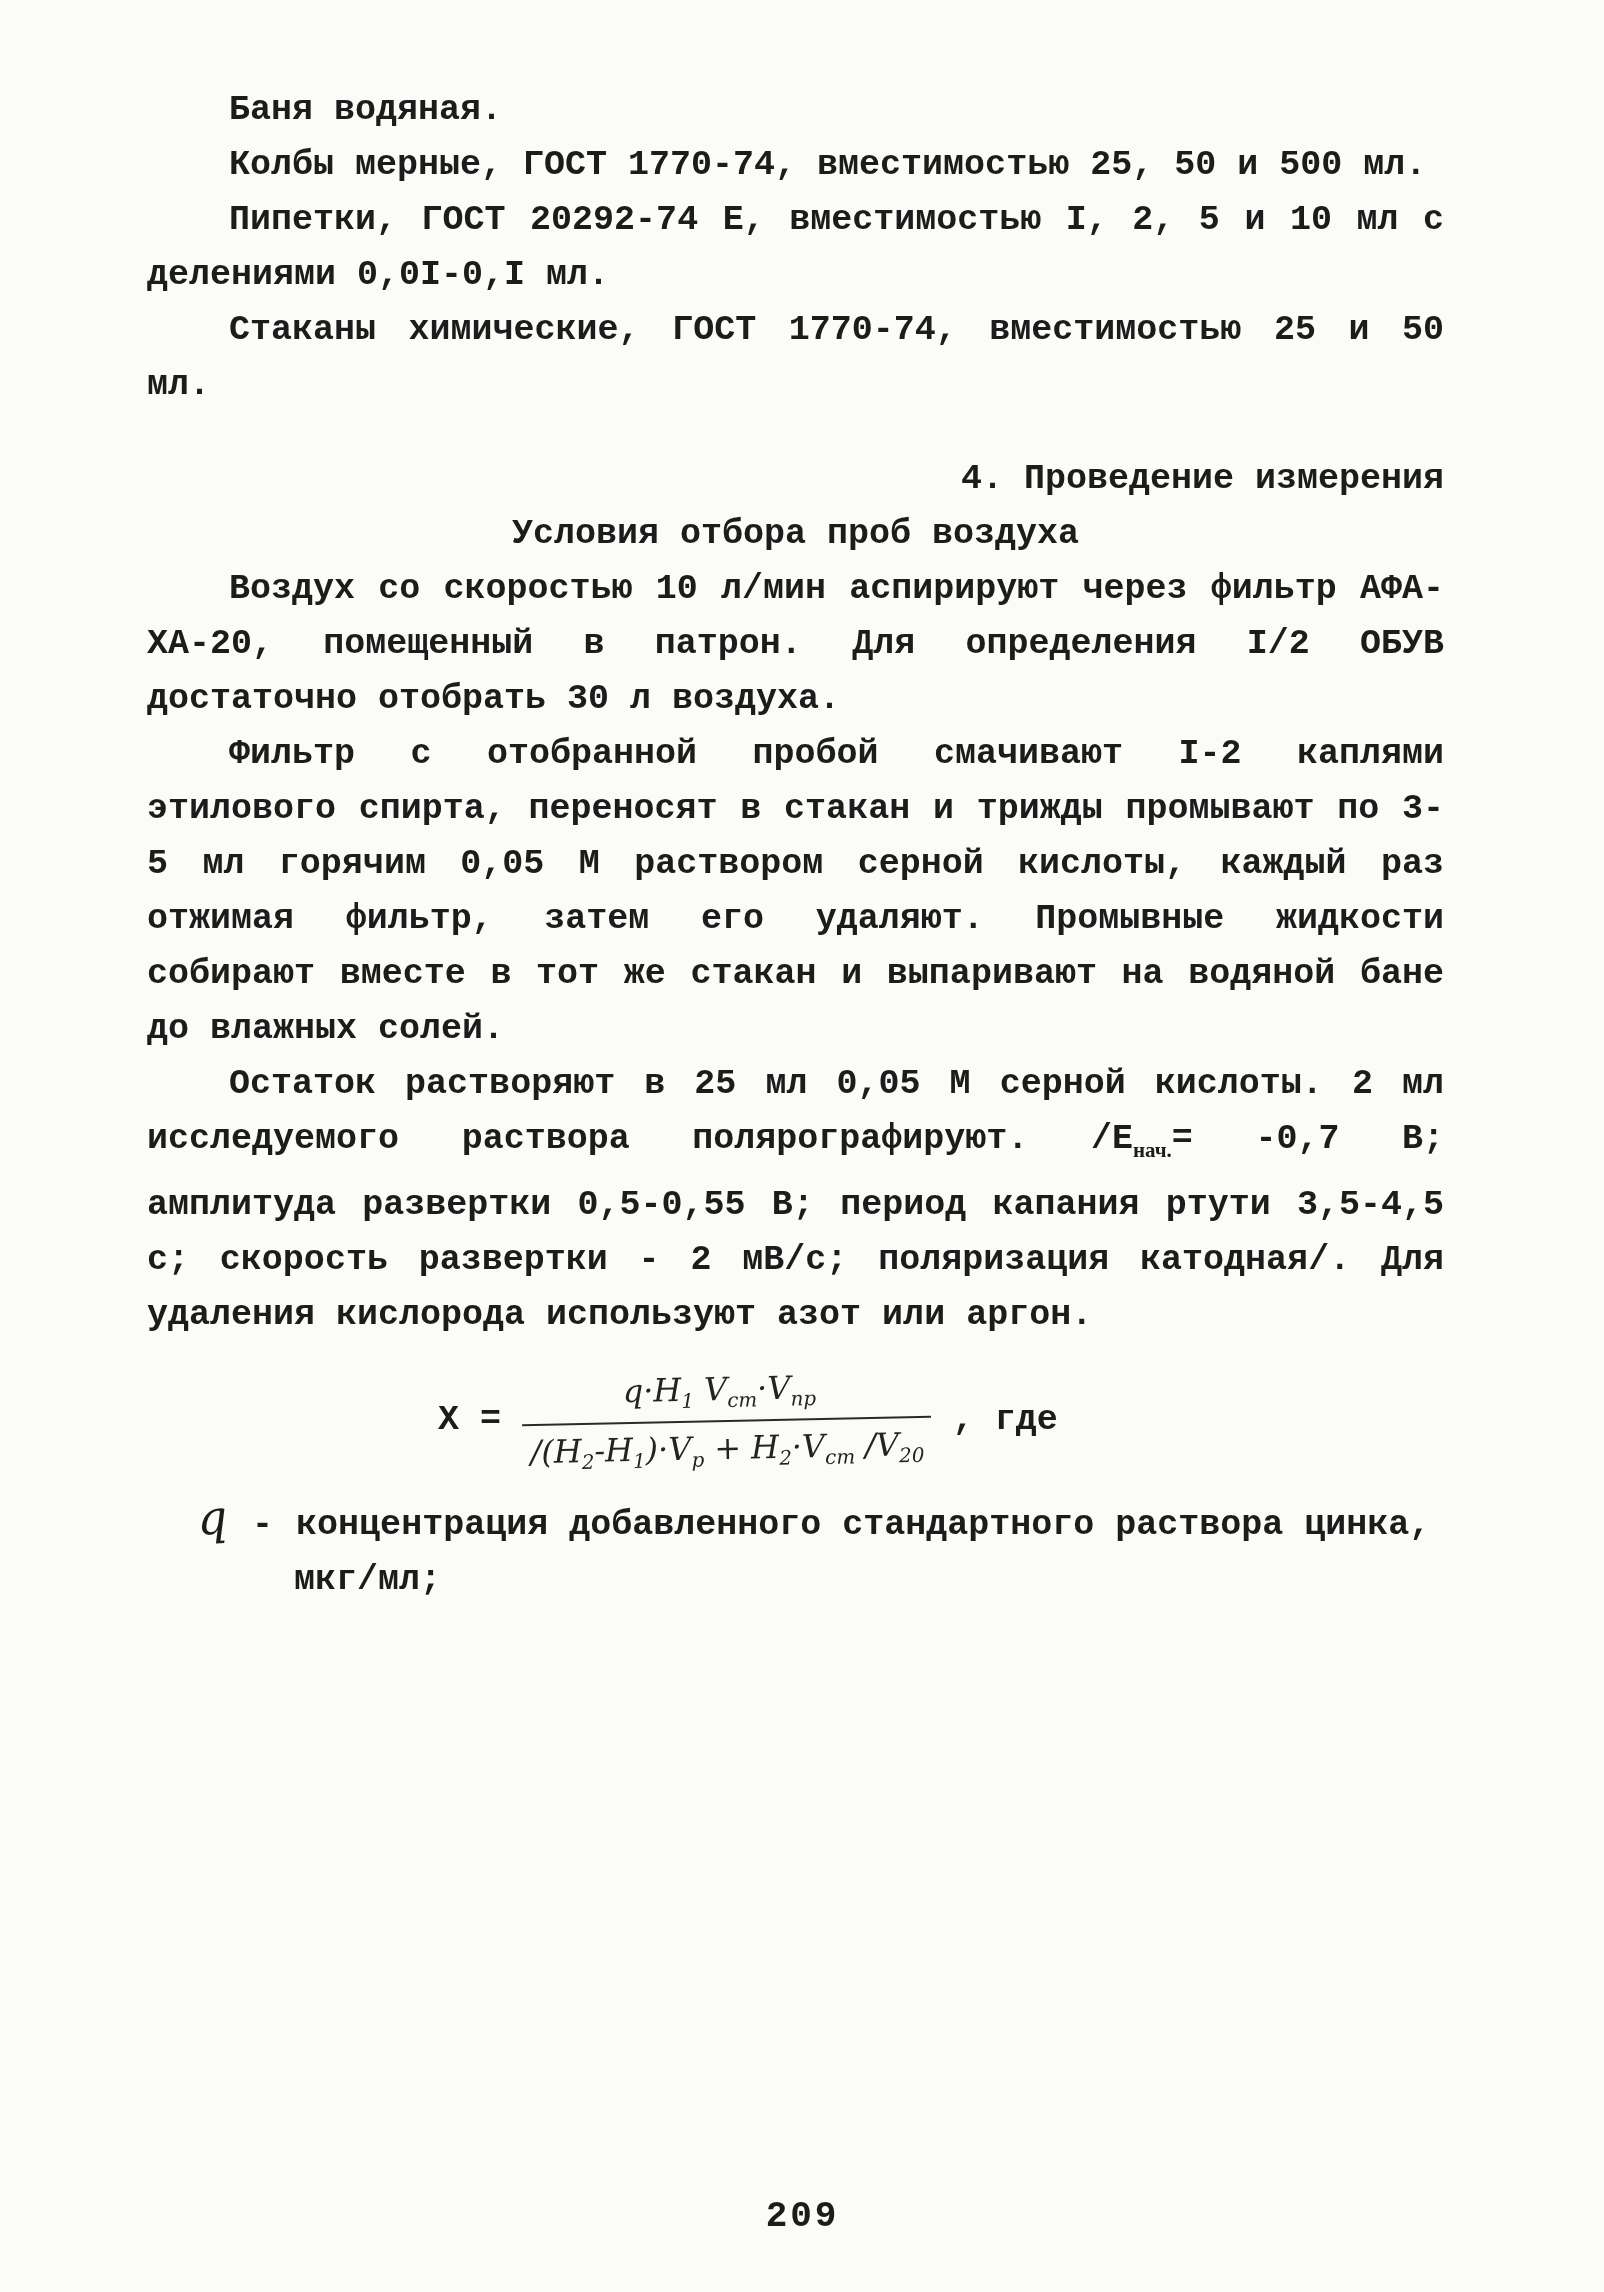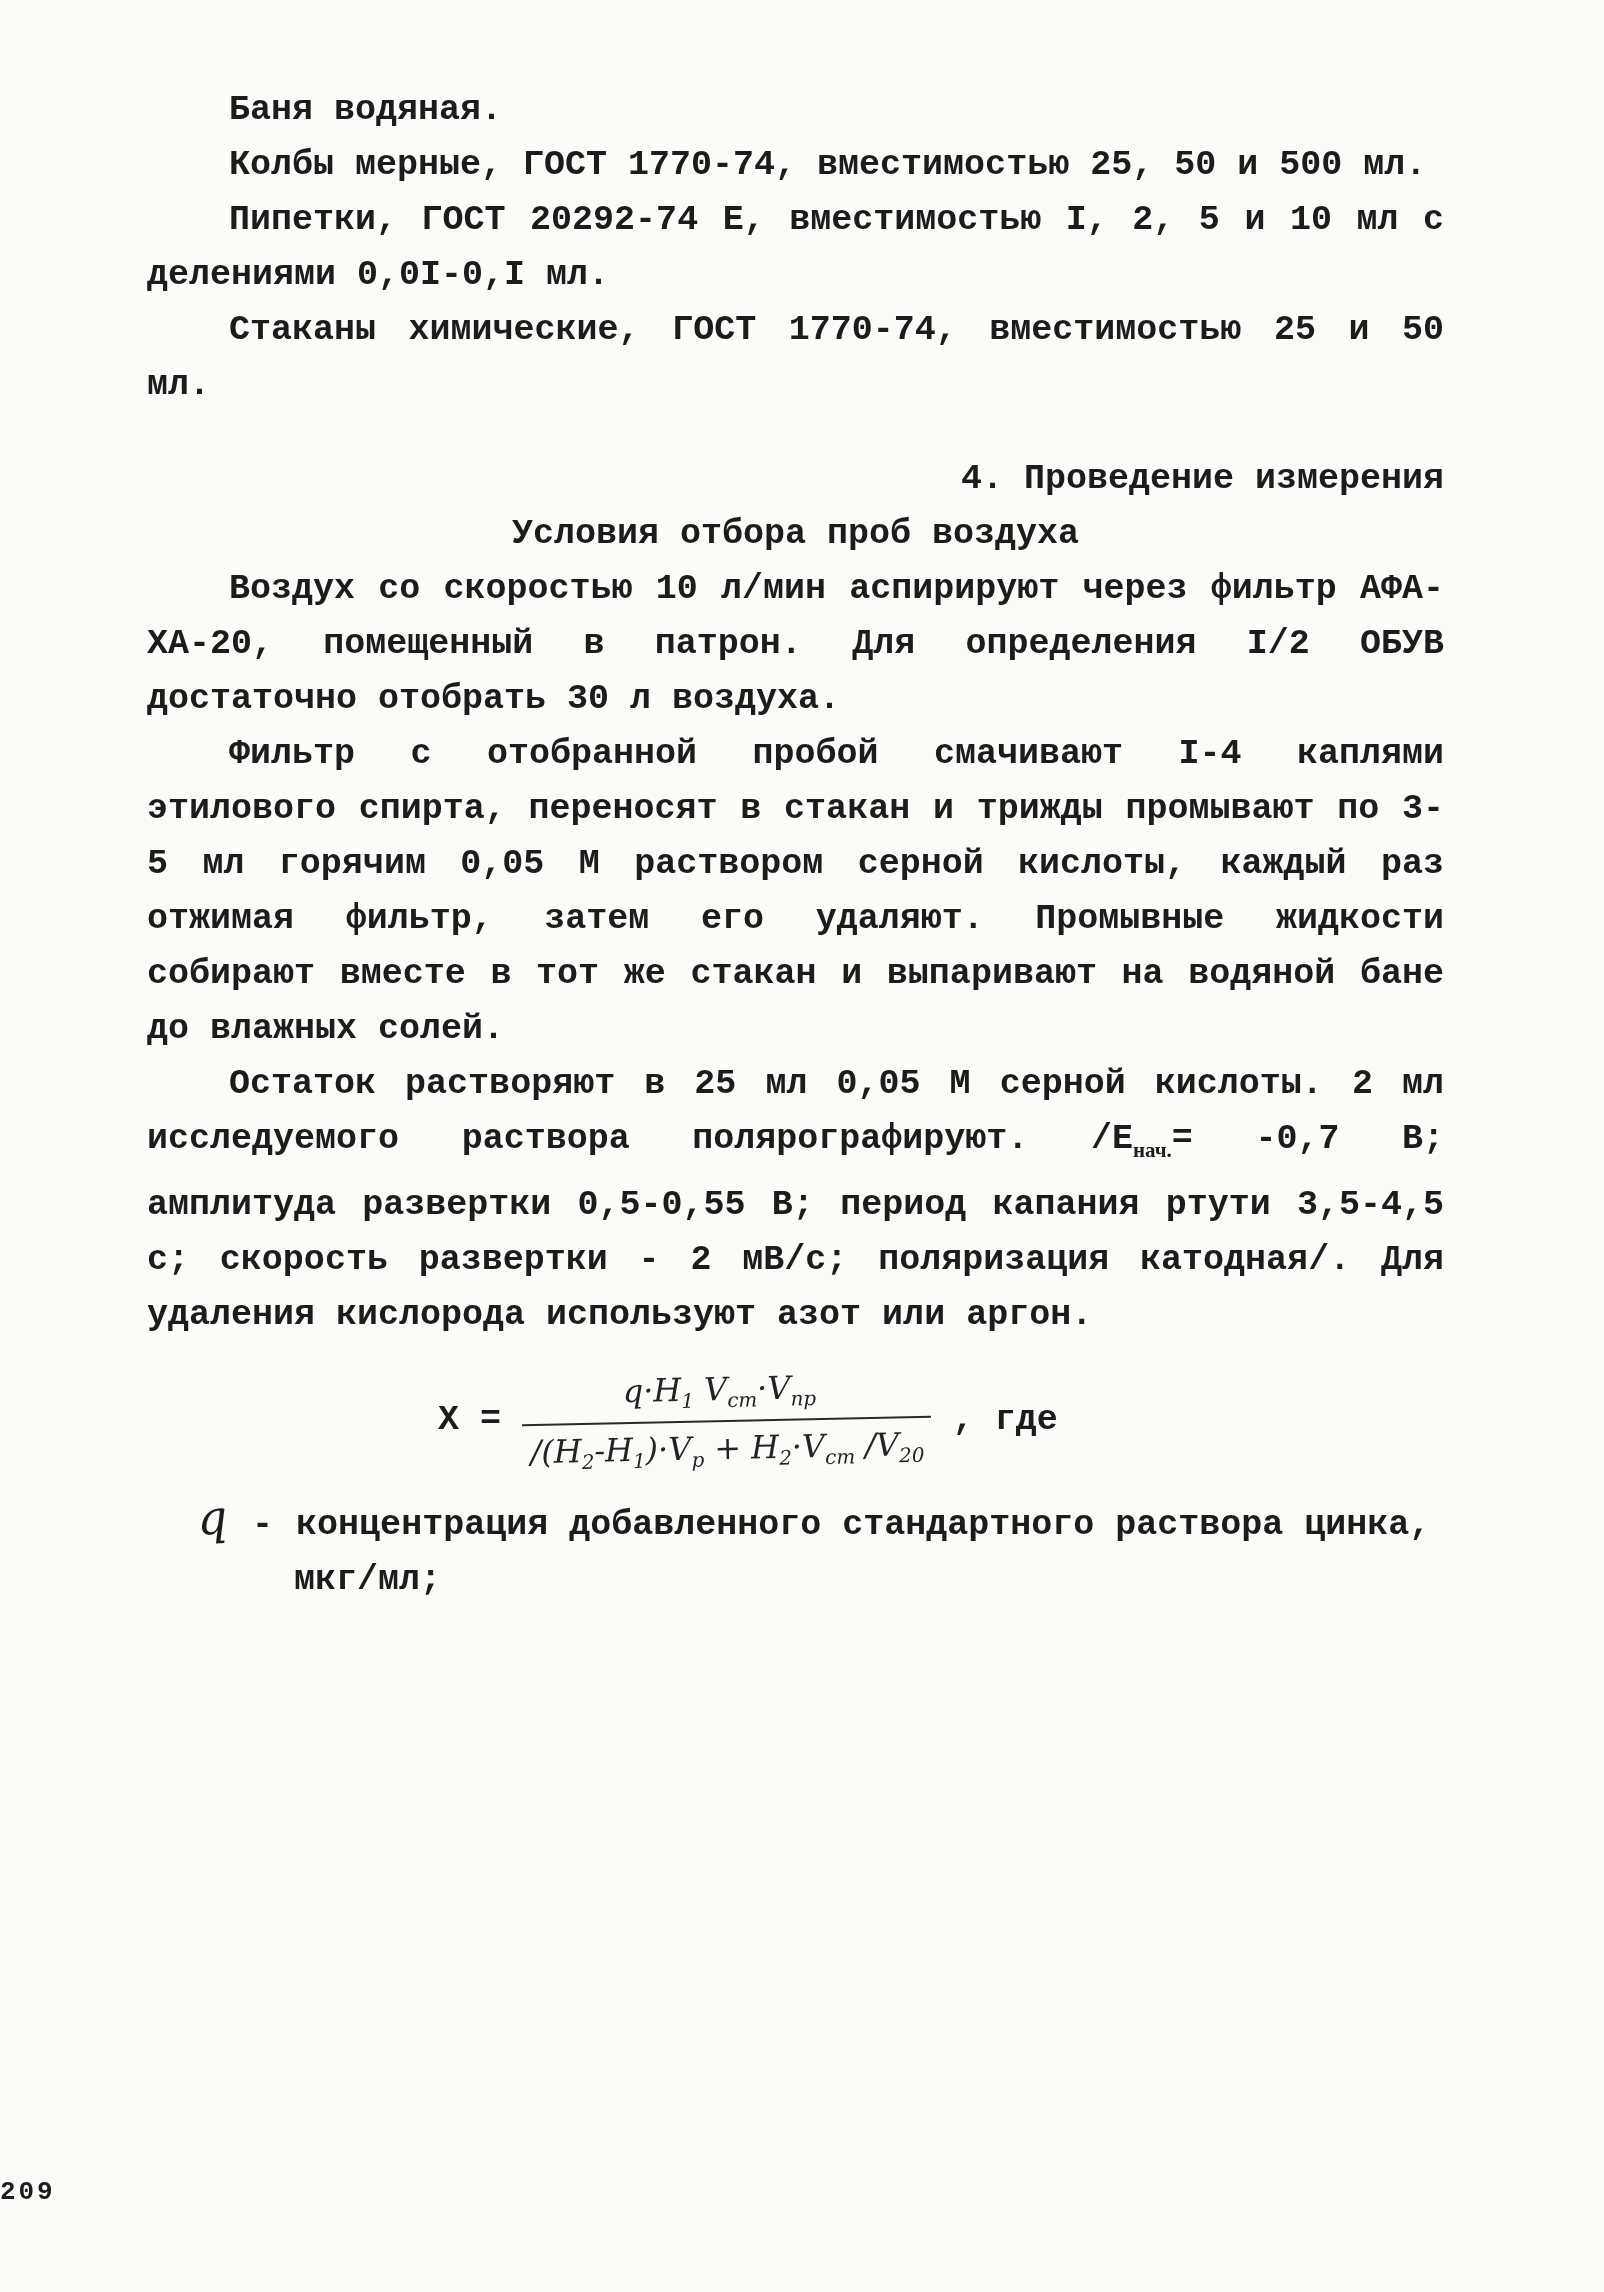--- a/index.html
+++ b/index.html
@@ -33,41 +33,41 @@
 
   .legend{margin-top:21.3px;}
   .legend-line1{display:flex;align-items:baseline;padding-left:50px;}
   .legend-symbol{
     font-family:"DejaVu Serif",serif;font-style:italic;font-weight:500;
     font-size:47px;line-height:1;transform:rotate(-4deg);display:inline-block;
   }
   .legend-dash{margin:0 23px 0 25px;}
   .legend-line2{padding-left:147px;}
 
-  .page-number{position:absolute;left:0;bottom:72px;width:100%;text-align:left;letter-spacing:2.9px;font-size:26px;}
+  .page-number{position:absolute;left:0;bottom:48px;width:100%;text-align:center;letter-spacing:2.9px;font-size:36px;}
 </style>
 </head>
 <body>
 
 <div class="page">
 
   <section>
     <p class="para indent justify">Баня водяная.</p>
     <p class="para indent justify">Колбы мерные, ГОСТ 1770-74, вместимостью 25, 50 и 500 мл.</p>
     <p class="para indent justify">Пипетки, ГОСТ 20292-74 Е, вместимостью I, 2, 5 и 10 мл с делениями 0,0I-0,I мл.</p>
     <p class="para indent justify">Стаканы химические, ГОСТ 1770-74, вместимостью 25 и 50 мл.</p>
   </section>
 
   <p class="para heading">4. Проведение измерения</p>
   <p class="para subheading">Условия отбора проб воздуха</p>
 
   <p class="para indent justify">Воздух со скоростью 10 л/мин аспирируют через фильтр АФА-ХА-20, помещенный в патрон. Для определения I/2 ОБУВ достаточно отобрать 30 л воздуха.</p>
 
 
-  <p class="para indent justify">Фильтр с отобранной пробой смачивают I-4 каплями этилового спирта, переносят в стакан и трижды промывают по 3-5 мл горячим 0,05 М раствором серной кислоты, каждый раз отжимая фильтр, затем его удаляют. Промывные жидкости собирают вместе в тот же стакан и выпаривают на водяной бане до влажных солей.</p>
+  <p class="para indent justify">Фильтр с отобранной пробой смачивают I-2 каплями этилового спирта, переносят в стакан и трижды промывают по 3-5 мл горячим 0,05 М раствором серной кислоты, каждый раз отжимая фильтр, затем его удаляют. Промывные жидкости собирают вместе в тот же стакан и выпаривают на водяной бане до влажных солей.</p>
 
   <p class="para indent justify"><span>Остаток растворяют в 25 мл 0,05 М серной кислоты. 2 мл исследуемого раствора полярографируют. /Е</span><span class="sub">нач.</span><span>= -0,7 В; амплитуда развертки 0,5-0,55 В; период капания ртути 3,5-4,5 с; скорость развертки - 2 мВ/с; поляризация катодная/. Для удаления кислорода используют азот или аргон.</span></p>
 
 
   <div class="formula-row">
     <span class="f-lhs">X =</span>
     <span class="fraction">
       <span class="num"><span>q·H</span><span class="fsub">1</span><span> V</span><span class="fsub">ст</span><span>·V</span><span class="fsub">пр</span></span>
       <span class="den"><span>/(H</span><span class="fsub">2</span><span>-H</span><span class="fsub">1</span><span>)·V</span><span class="fsub">р</span><span> + H</span><span class="fsub">2</span><span>·V</span><span class="fsub">ст</span><span> /V</span><span class="fsub">20</span></span>
     </span>

